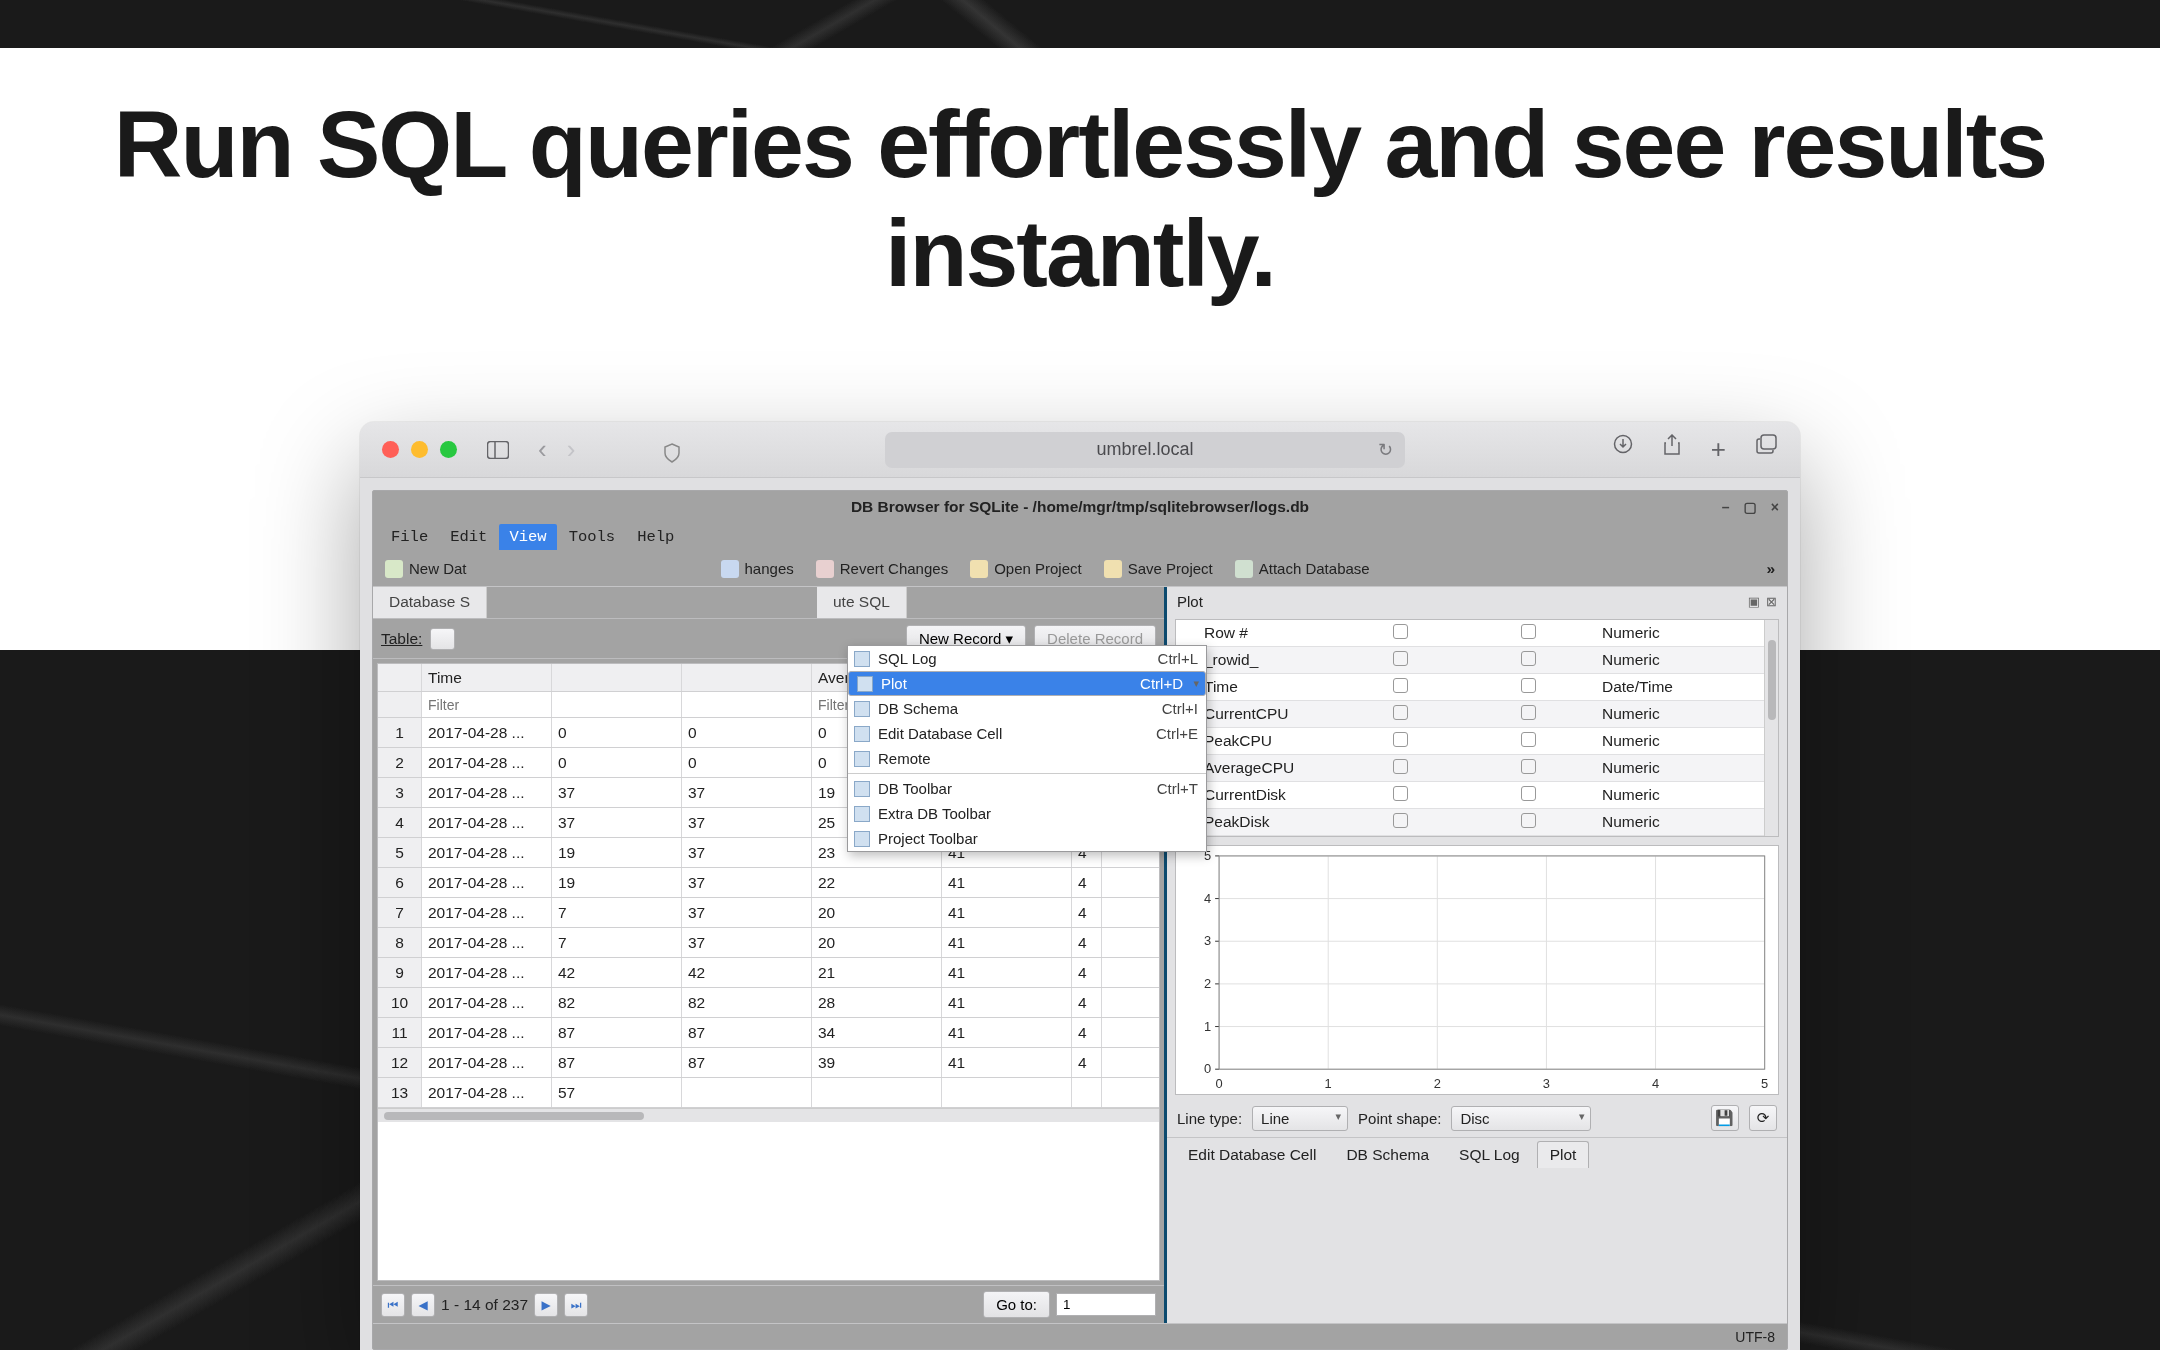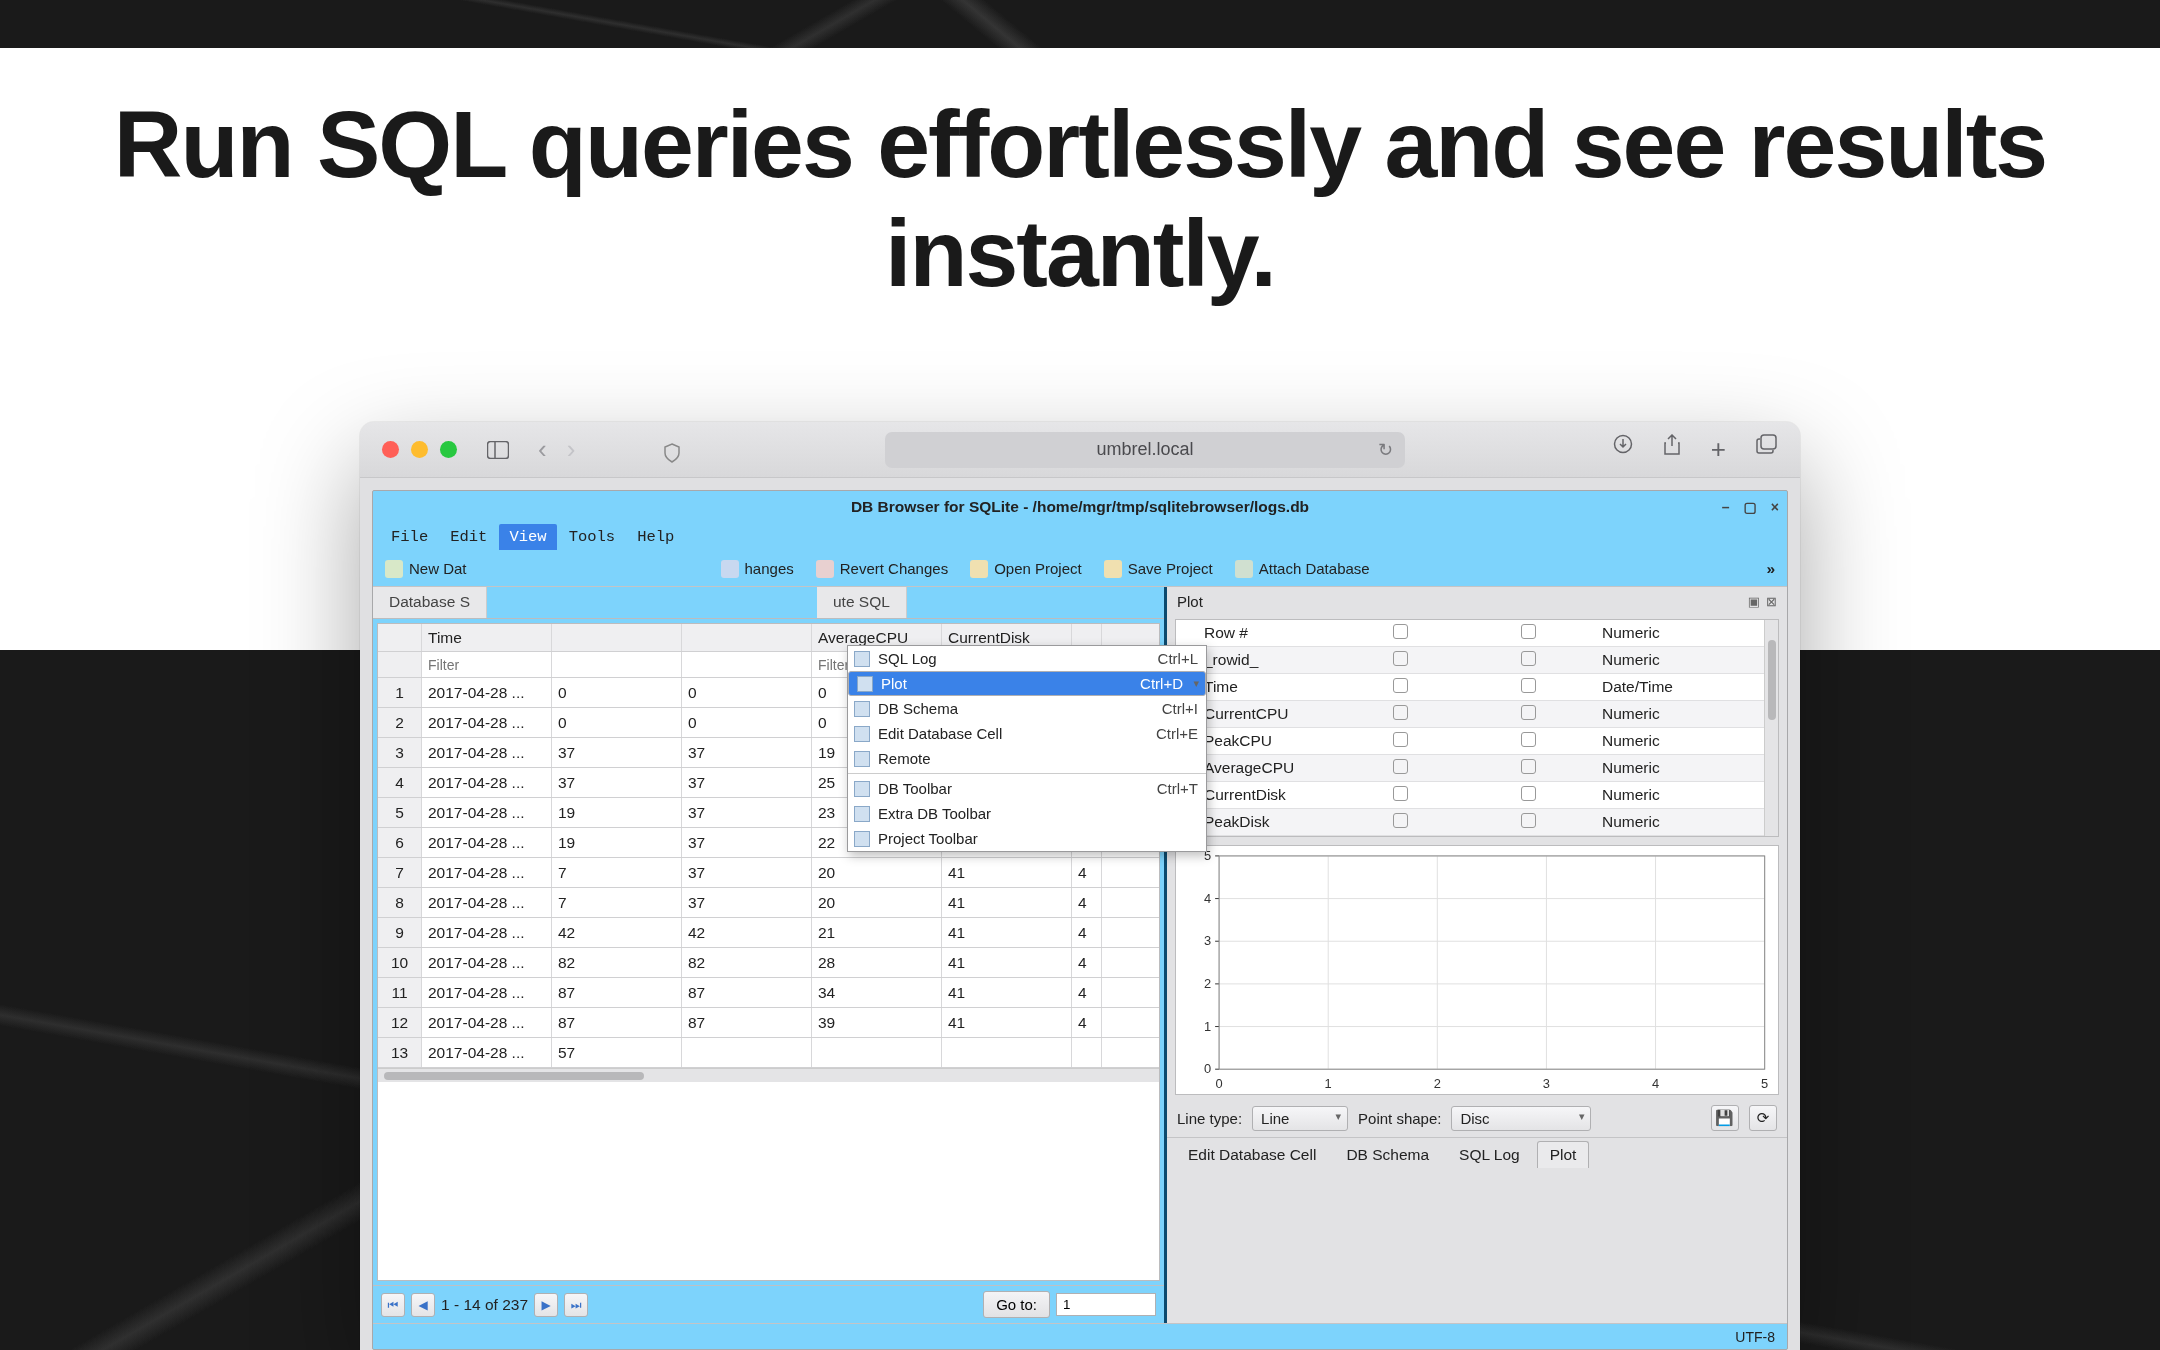--- a/index.html
+++ b/index.html
@@ -67,21 +67,21 @@
   display: flex; align-items: center; justify-content: center;
   color: #4a4a4e; font-size: 18px;
   position: relative;
 }
 .reload { position: absolute; right: 12px; color: #7a7a7e; }
 .right-icons { display: flex; gap: 30px; color: #646468; font-size: 20px; margin-left: 20px; }
 
 
 .dbwin {
   margin: 12px; height: calc(100% - 56px - 12px);
-  background: #7dd3fc;
+  background: #a3a3a3;
   border: 1px solid #a8a8aa;
   border-radius: 2px;
   display: flex; flex-direction: column;
   font-size: 15.5px; color: #222;
 }
 .dbwin-title {
   height: 32px; display: flex; align-items: center; justify-content: center;
   font-weight: 600; font-size: 15.5px;
   position: relative;
 }
@@ -283,20 +283,27 @@
         </div>
       <span class="chev-more">»</span>
     </div>
 
     <div class="content">
       <div class="left">
         <div class="tabs">
           <div class="tab obscured">Database S</div>
           <div style="width:330px"></div>
           <div class="tab obscured">ute SQL</div>
+        </div>
+        <div class="table-sel">
+          <span class="label">Table:</span>
+          <span class="sq-btn" style="border:1px solid #b0b0b2;background:linear-gradient(#f6f6f8,#e4e4e6);border-radius:3px"></span>
+          <div class="spacer"></div>
+          <button class="btn"><span>New Record</span> ▾</button>
+          <button class="btn disabled">Delete Record</button>
         </div>
 
         <div class="grid">
           <div class="hdr-row">
             <div class="c cn"></div>
             <div class="c ct">Time</div>
             <div class="c cv"></div>
             <div class="c cv"></div>
             <div class="c cv">AverageCPU</div>
             <div class="c cv">CurrentDisk</div>

